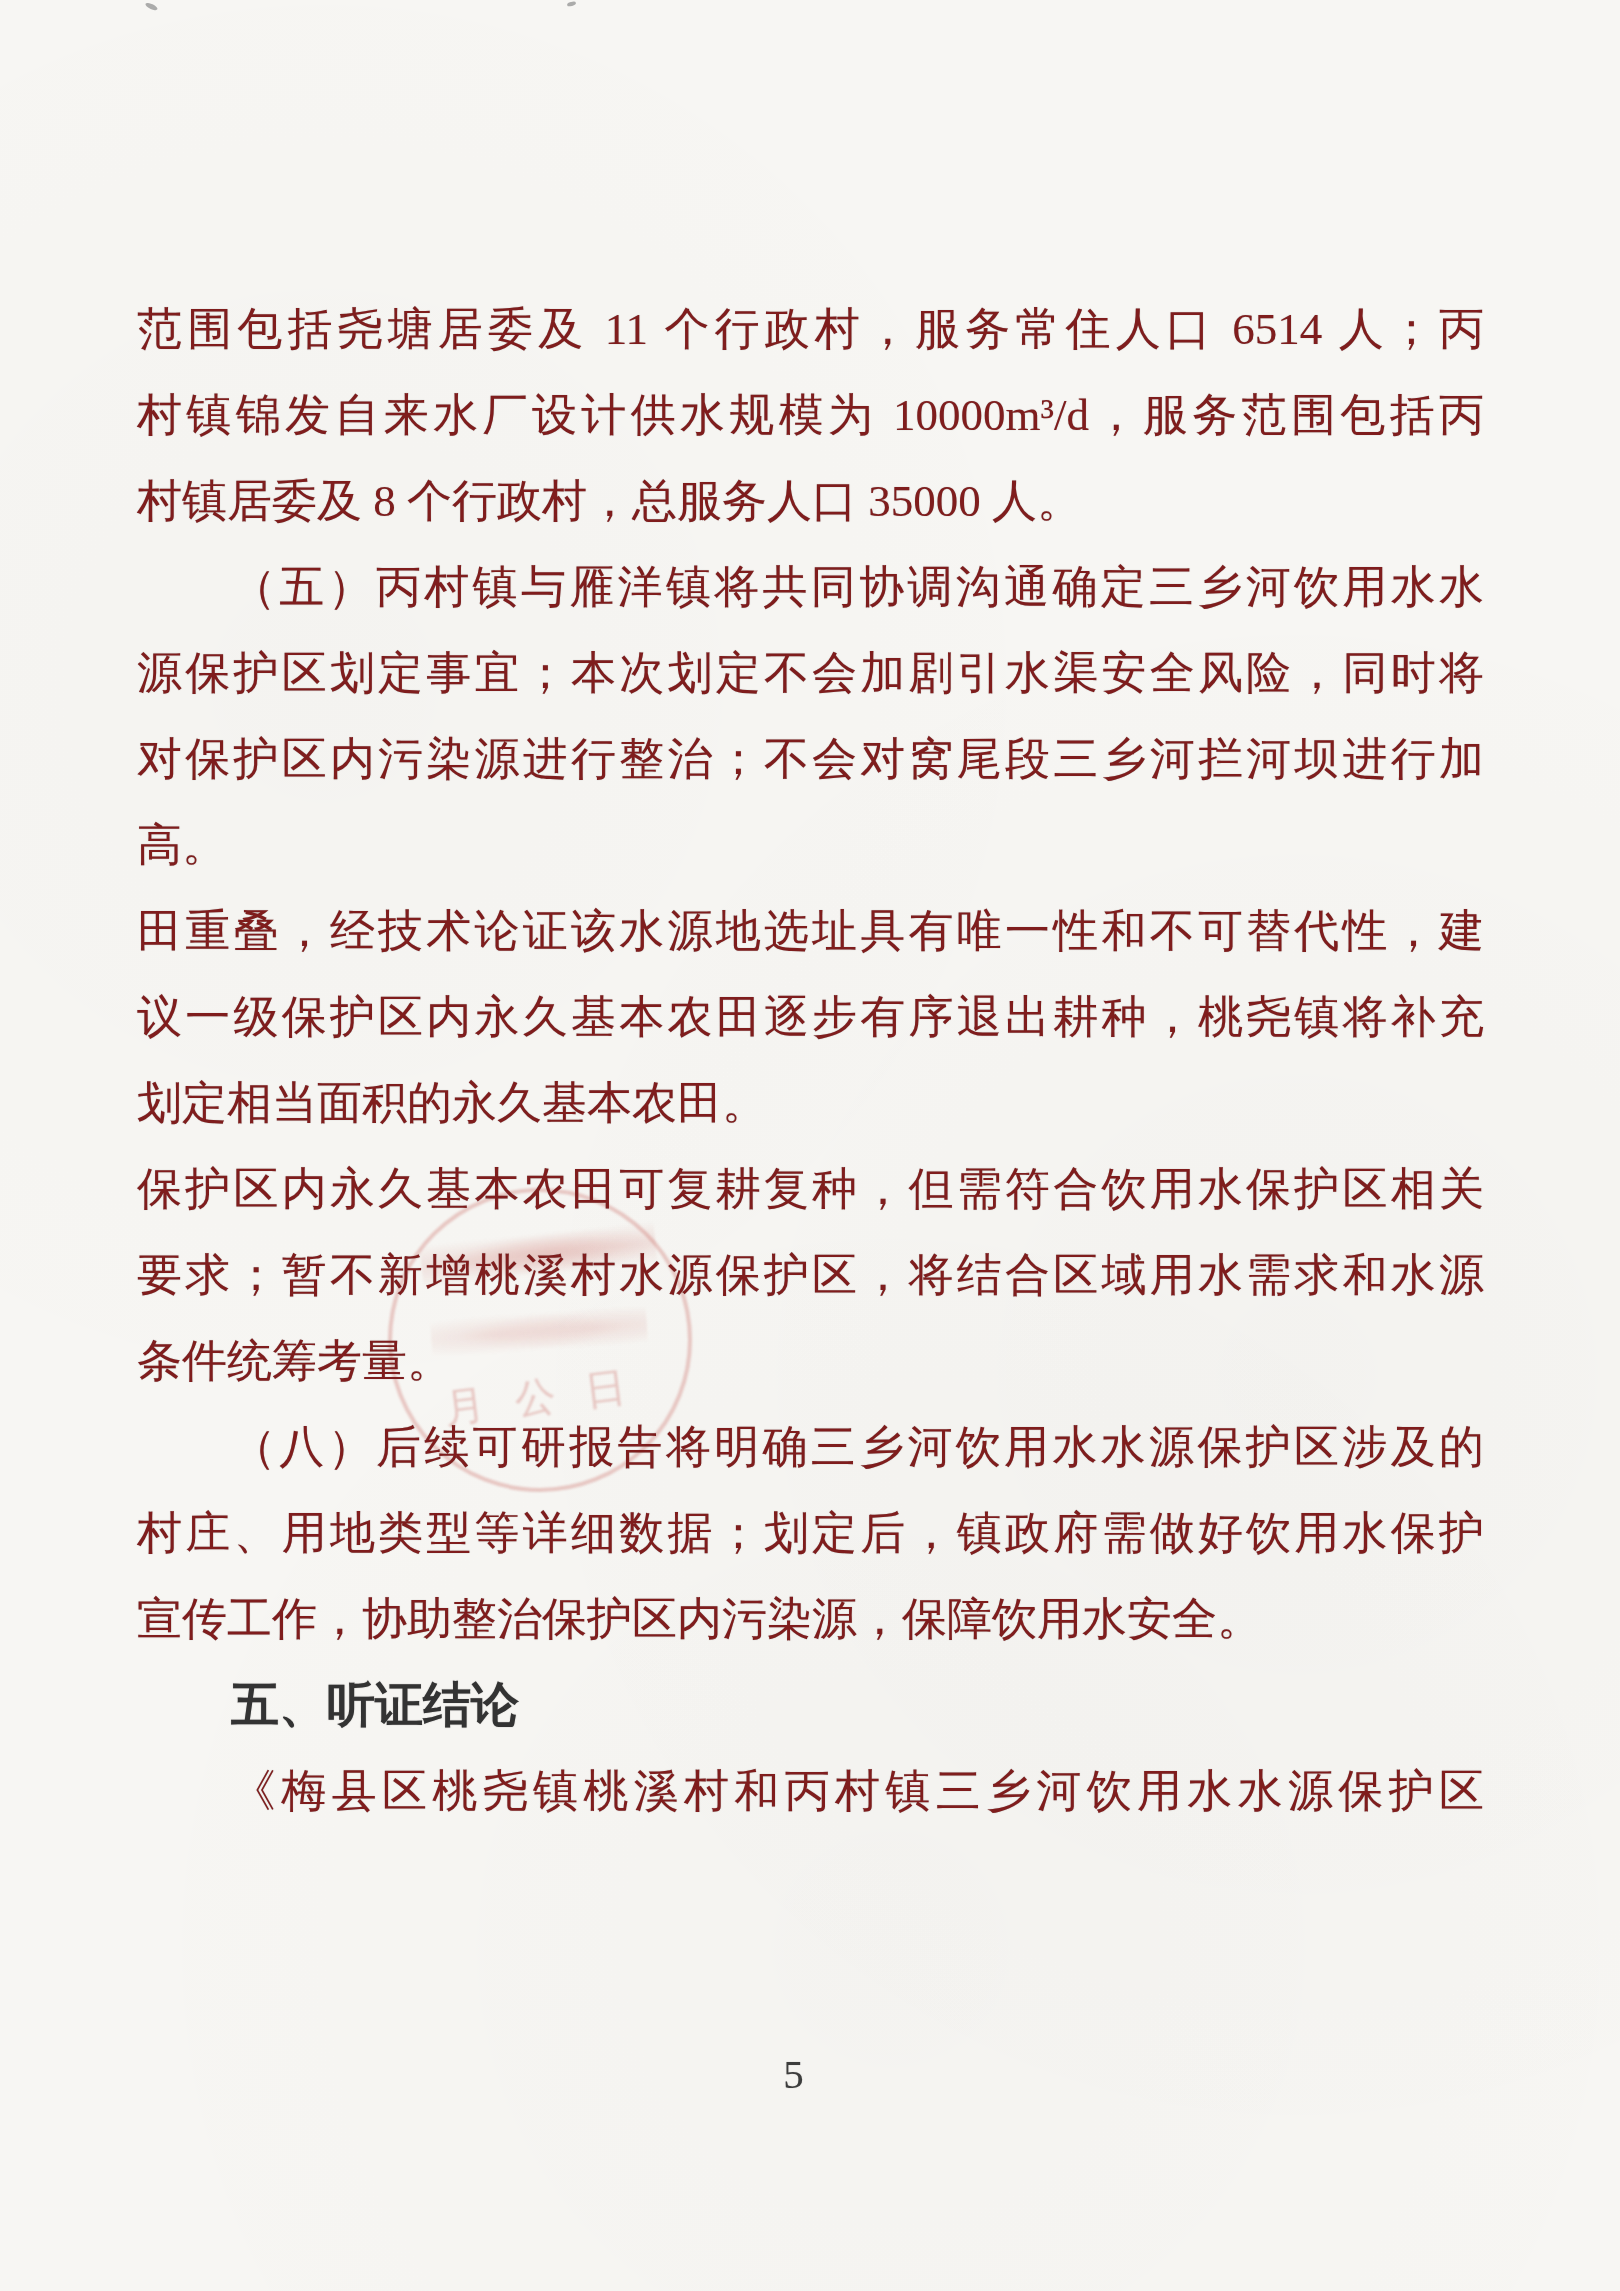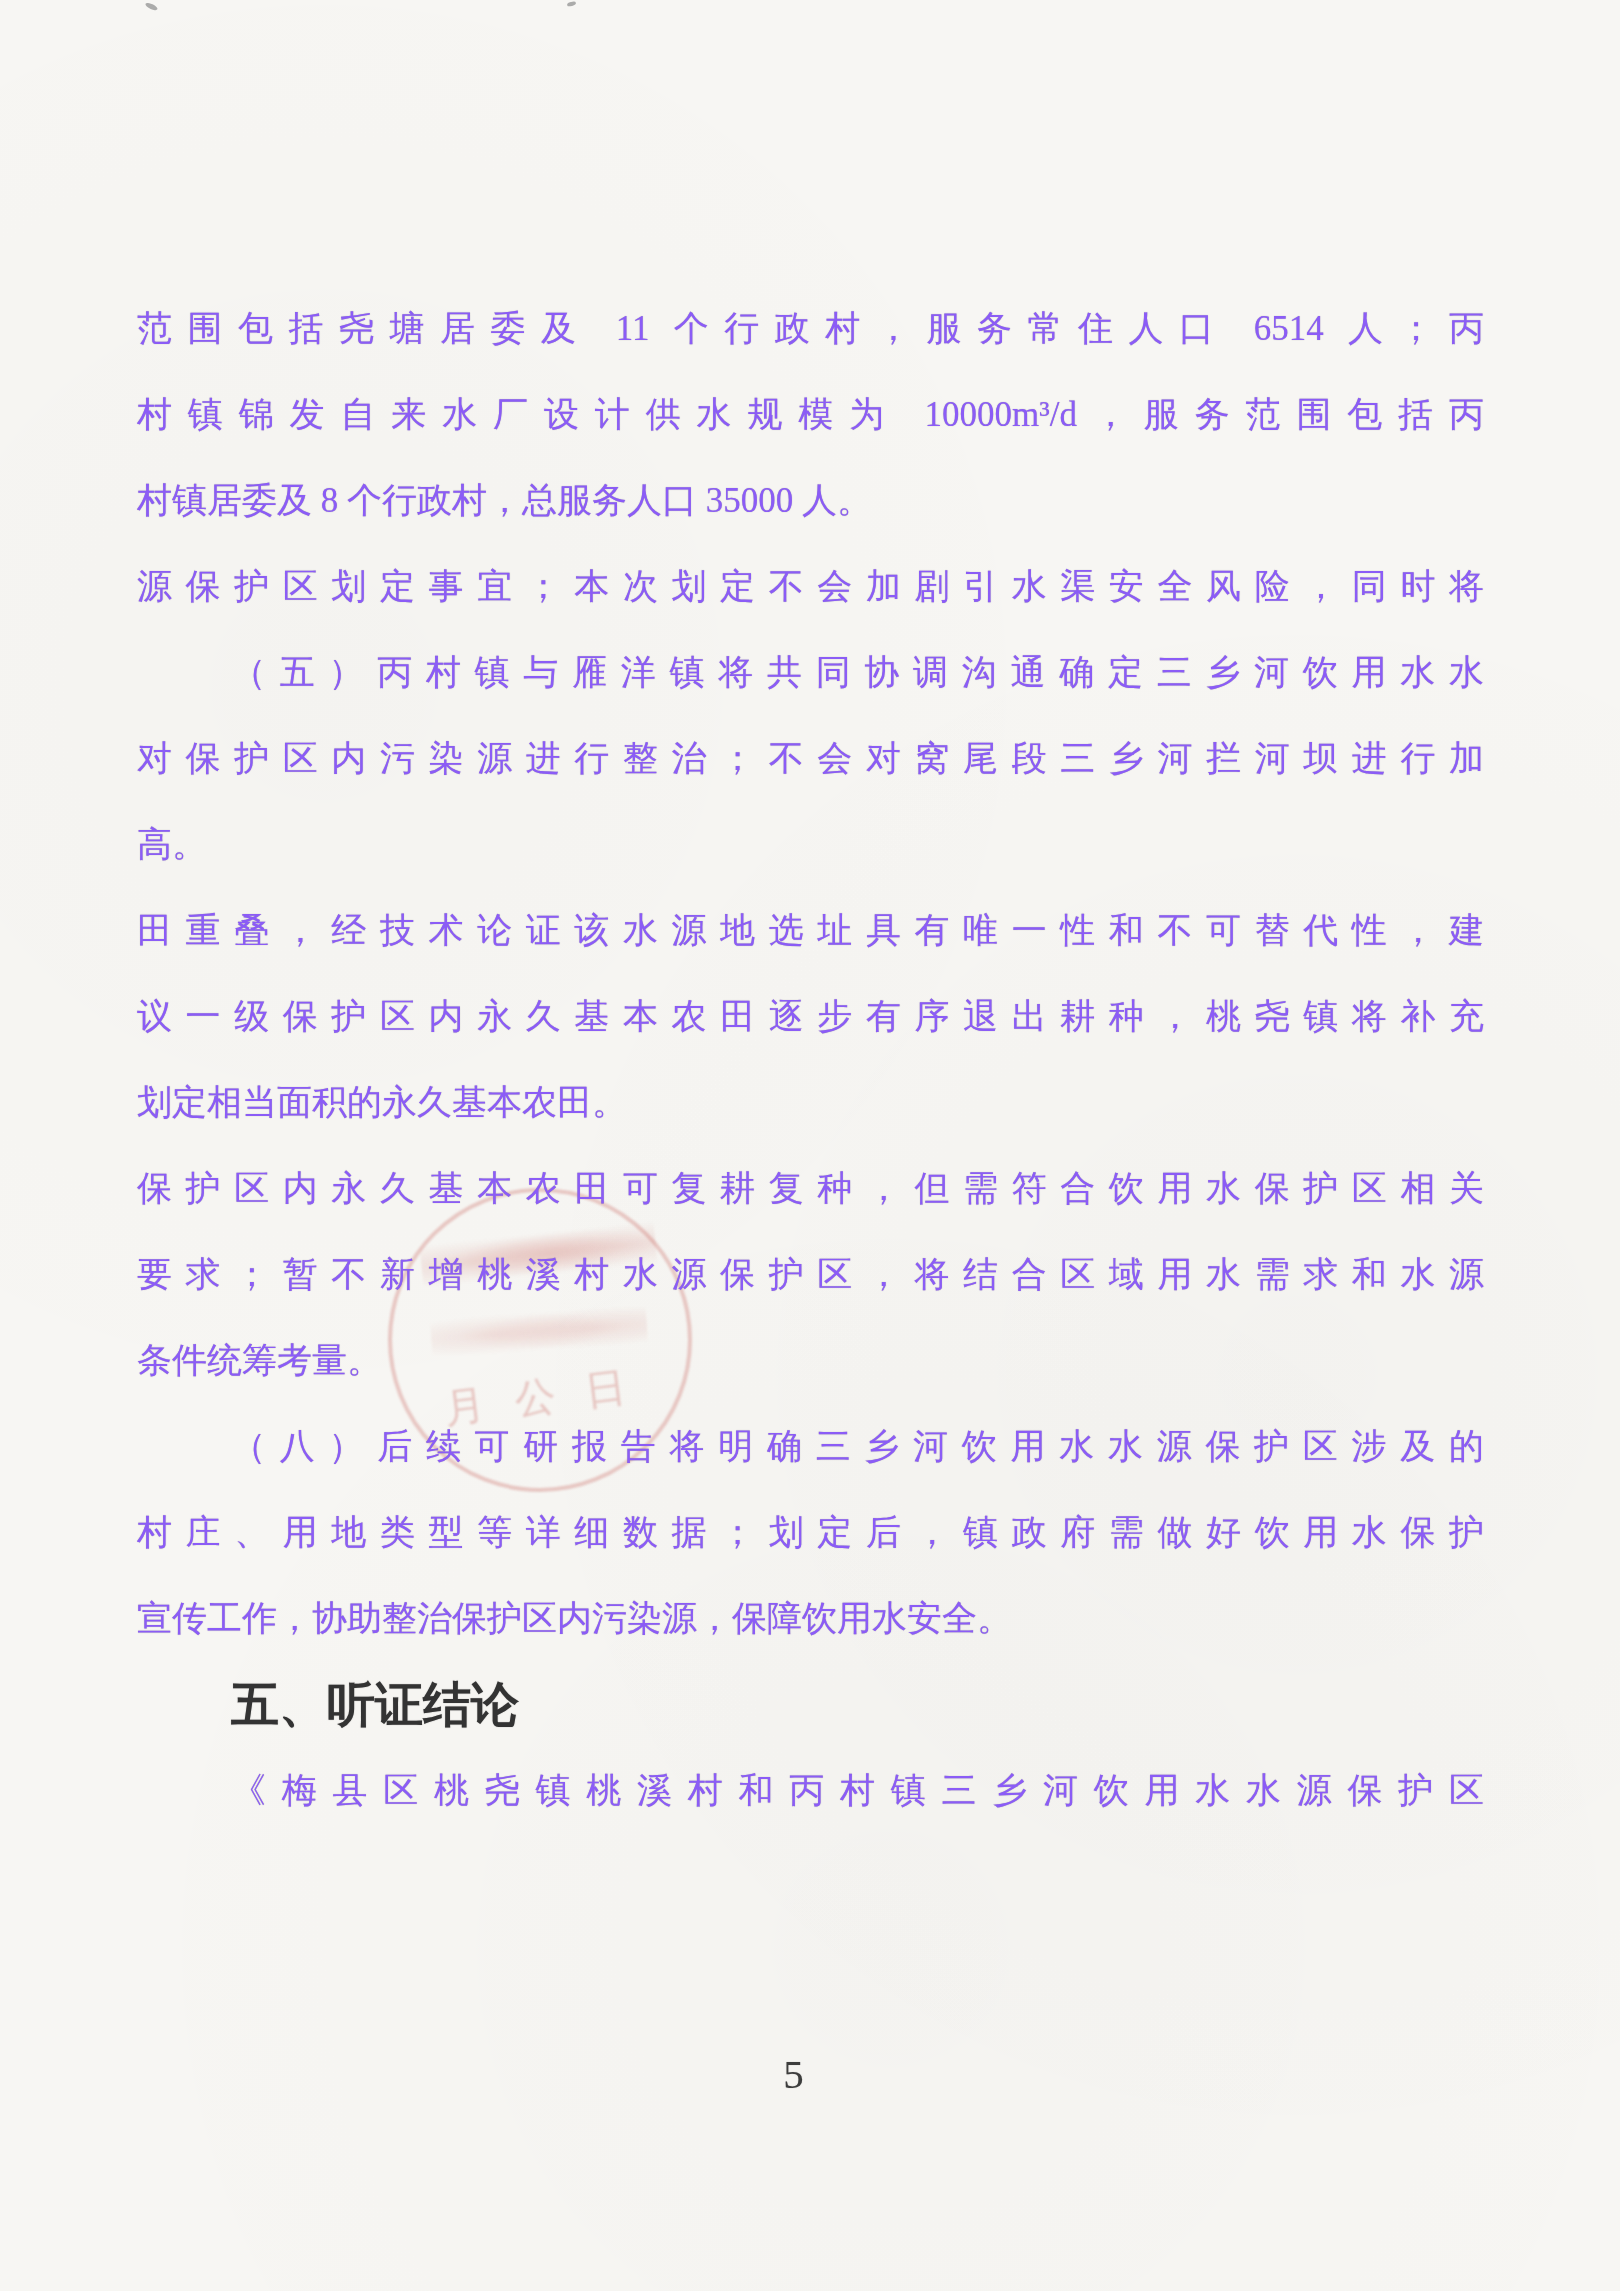--- a/index.html
+++ b/index.html
@@ -16,21 +16,21 @@
     background:
       radial-gradient(circle at 20% 30%, rgba(0,0,0,0.012), transparent 40%),
       radial-gradient(circle at 80% 60%, rgba(0,0,0,0.015), transparent 45%),
       radial-gradient(circle at 55% 85%, rgba(0,0,0,0.012), transparent 40%);
   }
   .textblock{
     position:absolute;left:137px;top:286px;width:1347px;z-index:2;
   }
   .line{
     height:86px;line-height:86px;
-    font-size:35px;color:#8b5cf6;
+    font-size:45px;color:#7f1d1d;
     text-shadow:0 0 1px rgba(70,70,70,0.45);
     white-space:nowrap;
   }
   .line.justify{white-space:normal;text-align:justify;text-align-last:justify;}
   .line.indent{padding-left:94px;}
   .line.heading{
     font-family:"Liberation Sans","DejaVu Sans",sans-serif;
     font-weight:700;font-size:48px;color:#333;
     text-shadow:0 0 1px rgba(50,50,50,0.5);
   }
@@ -81,22 +81,22 @@
   <div class="stamp">
     <div class="smudge-top"></div>
     <div class="smudge-mid"></div>
     <div class="stamp-text">月 公 日</div>
   </div>
 
   <div class="textblock" id="textblock">
       <div class="line justify">范围包括尧塘居委及 11 个行政村，服务常住人口 6514 人；丙</div>
       <div class="line justify">村镇锦发自来水厂设计供水规模为 10000m³/d，服务范围包括丙</div>
       <div class="line">村镇居委及 8 个行政村，总服务人口 35000 人。</div>
+      <div class="line indent justify">（五）丙村镇与雁洋镇将共同协调沟通确定三乡河饮用水水</div>
       <div class="line justify">源保护区划定事宜；本次划定不会加剧引水渠安全风险，同时将</div>
-      <div class="line indent justify">（五）丙村镇与雁洋镇将共同协调沟通确定三乡河饮用水水</div>
       <div class="line justify">对保护区内污染源进行整治；不会对窝尾段三乡河拦河坝进行加</div>
       <div class="line">高。</div>
       <div class="line justify">田重叠，经技术论证该水源地选址具有唯一性和不可替代性，建</div>
       <div class="line justify">议一级保护区内永久基本农田逐步有序退出耕种，桃尧镇将补充</div>
       <div class="line">划定相当面积的永久基本农田。</div>
       <div class="line justify">保护区内永久基本农田可复耕复种，但需符合饮用水保护区相关</div>
       <div class="line justify">要求；暂不新增桃溪村水源保护区，将结合区域用水需求和水源</div>
       <div class="line">条件统筹考量。</div>
       <div class="line indent justify">（八）后续可研报告将明确三乡河饮用水水源保护区涉及的</div>
       <div class="line justify">村庄、用地类型等详细数据；划定后，镇政府需做好饮用水保护</div>

